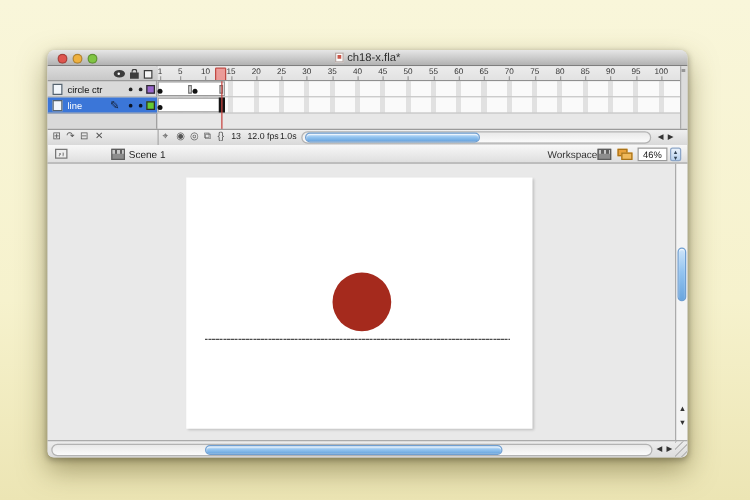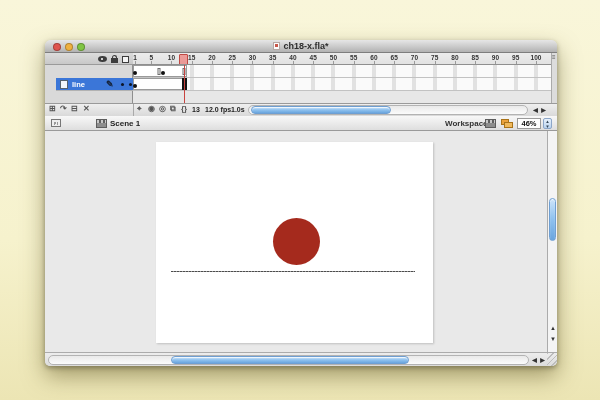--- a/index.html
+++ b/index.html
@@ -2,23 +2,23 @@
 <html><head>
 <meta charset="utf-8">
 <style>
   * { margin:0; padding:0; box-sizing:border-box; }
   html,body { width:600px; height:400px; }
   body { font-family:"Liberation Sans", sans-serif; overflow:hidden; }
 
   .desktop { position:absolute; inset:0; width:600px; height:400px;
     background:linear-gradient(180deg,#f9f6da 0%,#f6f2cd 60%,#ece5b4 100%); }
 
-  .window { position:absolute; left:45px; top:40px; width:512px; height:326px;
+  .window { position:absolute; left:38px; top:40px; width:512px; height:326px;
     border-radius:6px 6px 5px 5px; overflow:hidden; background:#e4e4e4;
-    box-shadow:0 10px 22px rgba(90,80,30,.5), 0 2px 5px rgba(0,0,0,.35);font-weight:bold; }
+    box-shadow:0 10px 22px rgba(90,80,30,.5), 0 2px 5px rgba(0,0,0,.35); }
 
   
   .titlebar { position:absolute; left:0; top:0; width:512px; height:13px;
     background:linear-gradient(180deg,#e6e6e6 0%,#cfcfcf 45%,#b2b2b2 100%);
     border-bottom:1px solid #7e7e7e; }
   .tl { position:absolute; top:3px; width:8px; height:8px; border-radius:50%; border:1px solid rgba(0,0,0,.25); }
   .tl.red    { left:8px;  }
   .tl.yellow { left:20px; }
   .tl.green  { left:32px; }
   .title-wrap { position:absolute; left:0; right:0; top:1px; text-align:center; font-size:9px; color:#2e2e2e; }
@@ -35,21 +35,21 @@
   .lock-ic { position:absolute; left:66px; top:5px; width:7px; height:5px; background:#3c3c3c; }
   .lock-ic::before { content:""; position:absolute; left:1px; top:-3px; width:3px; height:3px; border:1px solid #3c3c3c; border-bottom:none; border-radius:3px 3px 0 0; }
   .outline-ic { position:absolute; left:77px; top:3px; width:7px; height:7px; border:1px solid #3c3c3c; background:#f4f4f4; }
 
   .layerrow { position:absolute; left:0; width:88px; height:13px; border-bottom:1px solid #b2b2b2; font-size:7.5px; color:#111; }
   .layerrow .page-ic { position:absolute; left:4px; top:2px; width:8px; height:9px; background:#f2f6fb; border:1px solid #55626e; }
   .layerrow .lname { position:absolute; left:16px; top:2px; white-space:nowrap; }
   .layerrow .pencil { position:absolute; left:50px; top:1px; font-size:9px; color:#16233a; }
   .dotc { position:absolute; top:5px; width:3px; height:3px; border-radius:50%; background:#222; }
   .layer-swatch { position:absolute; left:79px; top:3px; width:7px; height:7px; border:1px solid #2b2b2b; }
-  .layerrow.sel { color:#fff;margin-left:11px; }
+  .layerrow.sel { color:#fff; }
   .layerrow.sel .dotc { background:#0d1526; }
 
   .framescol { position:absolute; left:88px; top:0; width:418px; height:50px; }
   .ruler { position:absolute; left:0; top:0; width:418px; height:12px;
     background:linear-gradient(#ececec,#e2e2e2); border-bottom:1px solid #8f8f8f; overflow:hidden; }
   .ruler-num { position:absolute; top:1px; transform:translateX(-50%); font-size:6.5px; color:#333; }
   .ruler-tick { position:absolute; bottom:0; width:1px; height:3px; background:#9a9a9a; }
   .frows { position:absolute; left:0; top:12px; width:418px; height:38px; }
   .frow { position:absolute; left:0; width:418px; height:13px; border-bottom:1px solid #c2c2c2;
     background:repeating-linear-gradient(90deg,#fafafa 0px,#fafafa 16.2px,#e1e1e1 16.2px,#e1e1e1 20.25px); }
@@ -128,20 +128,27 @@
         <span class="doc-icon"></span><span>ch18-x.fla*</span>
       </div>
     </div>
 
     <div class="timeline">
       <div class="layercol">
         <div class="layerhead">
           <span class="eye-ic"></span>
           <span class="lock-ic"></span>
           <span class="outline-ic"></span>
+        </div>
+        <div class="layerrow" style="top:12px;">
+          <span class="page-ic"></span>
+          <span class="lname">circle ctr</span>
+          <span class="dotc" style="left:65px;"></span>
+          <span class="dotc" style="left:73px;"></span>
+          <span class="layer-swatch" style="background: rgb(153, 102, 204);"></span>
         </div>
         <div class="layerrow sel" style="top: 25px; background: rgb(59, 118, 216);">
           <span class="page-ic"></span>
           <span class="lname">line</span>
           <span class="pencil">✎</span>
           <span class="dotc" style="left:65px;"></span>
           <span class="dotc" style="left:73px;"></span>
           <span class="layer-swatch" style="background: rgb(102, 204, 51);"></span>
         </div>
       </div>

